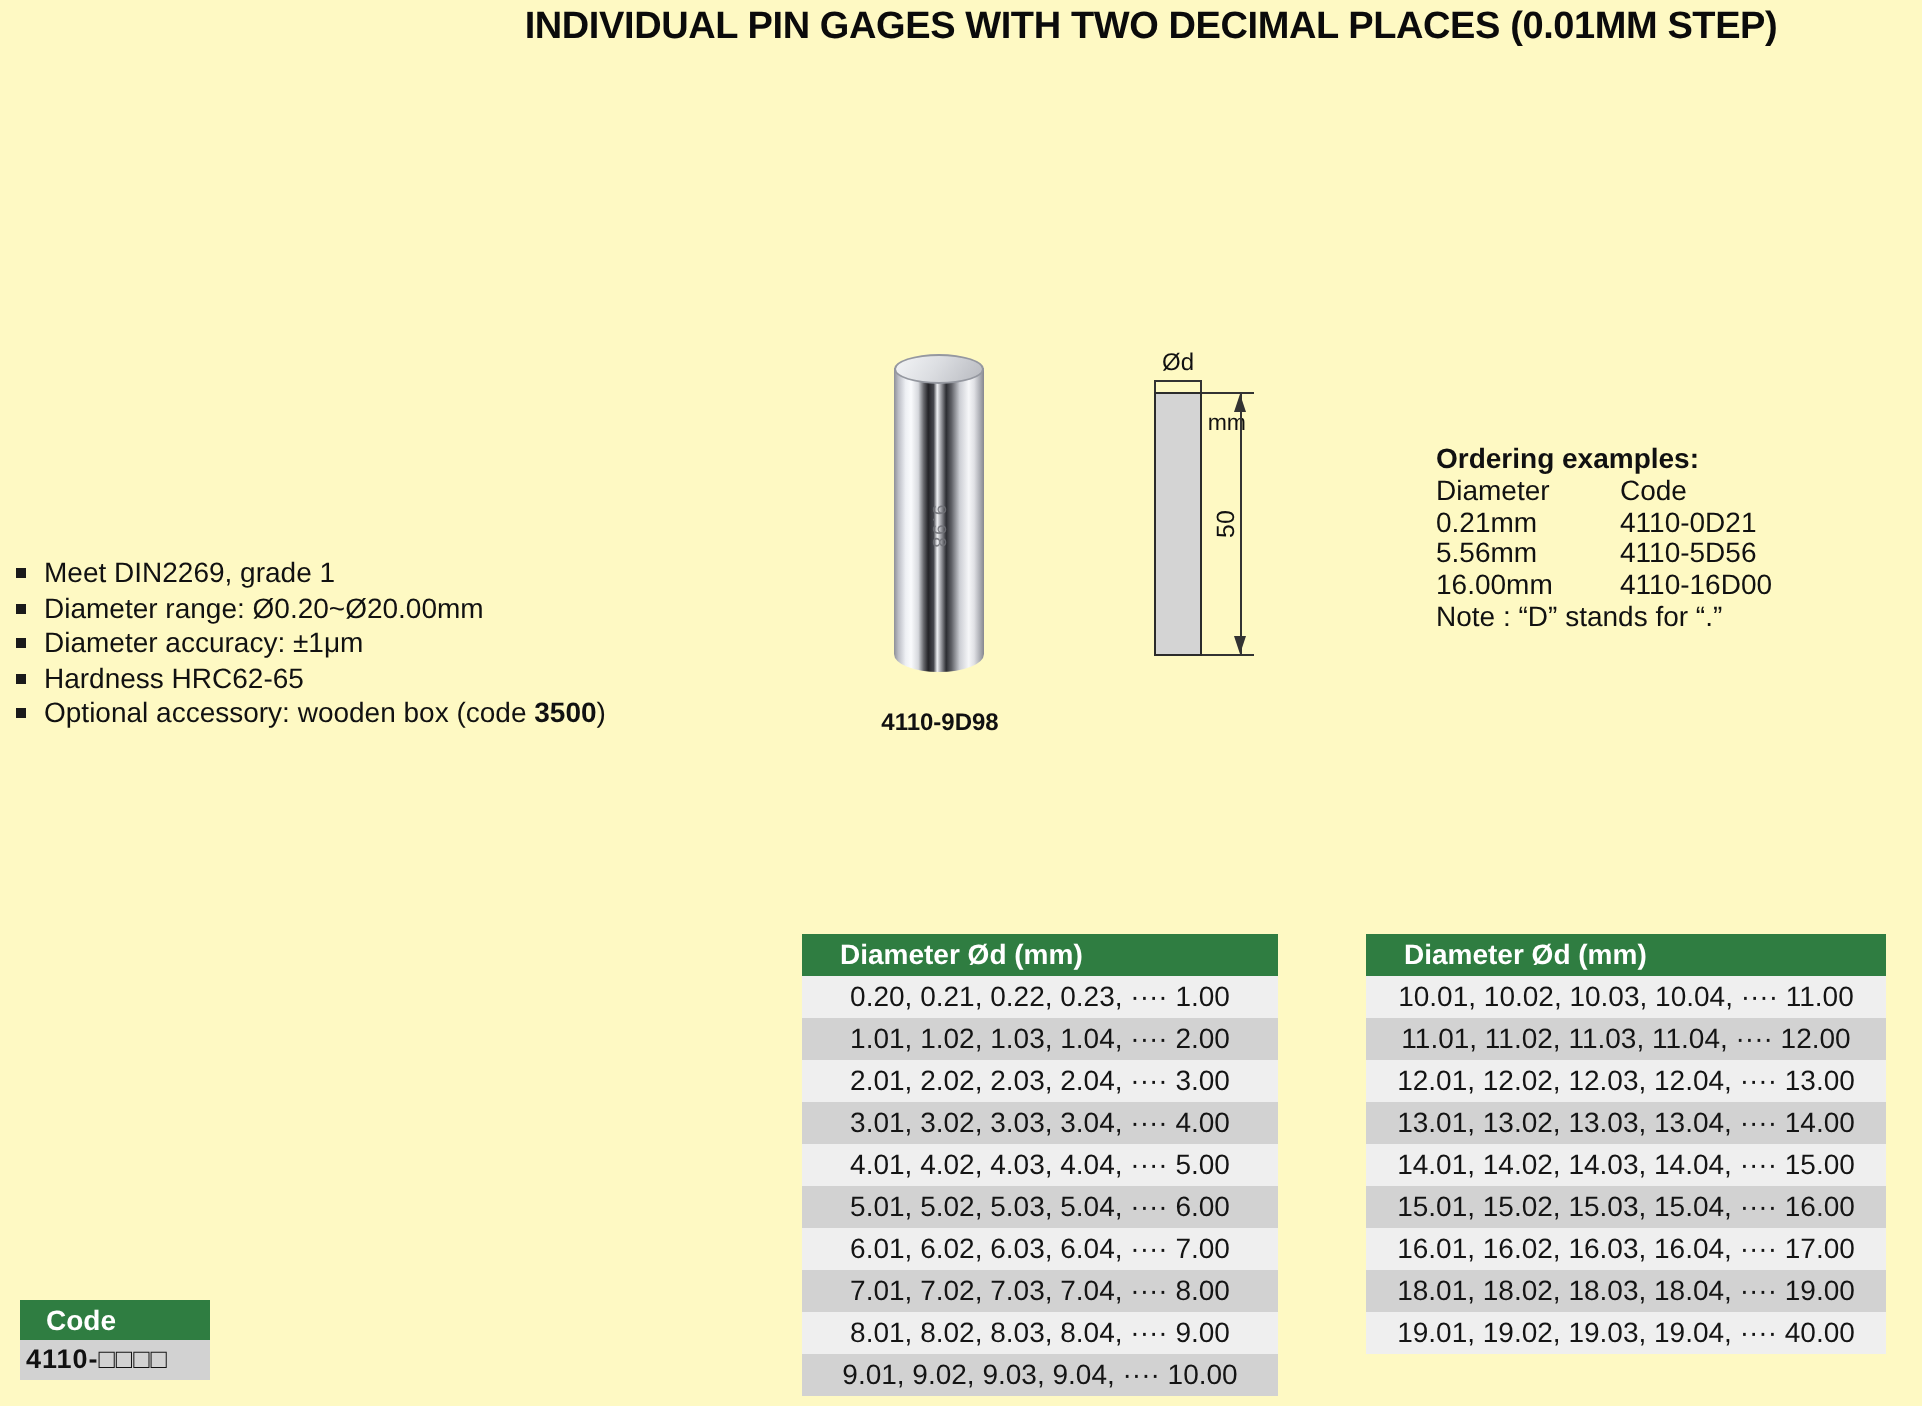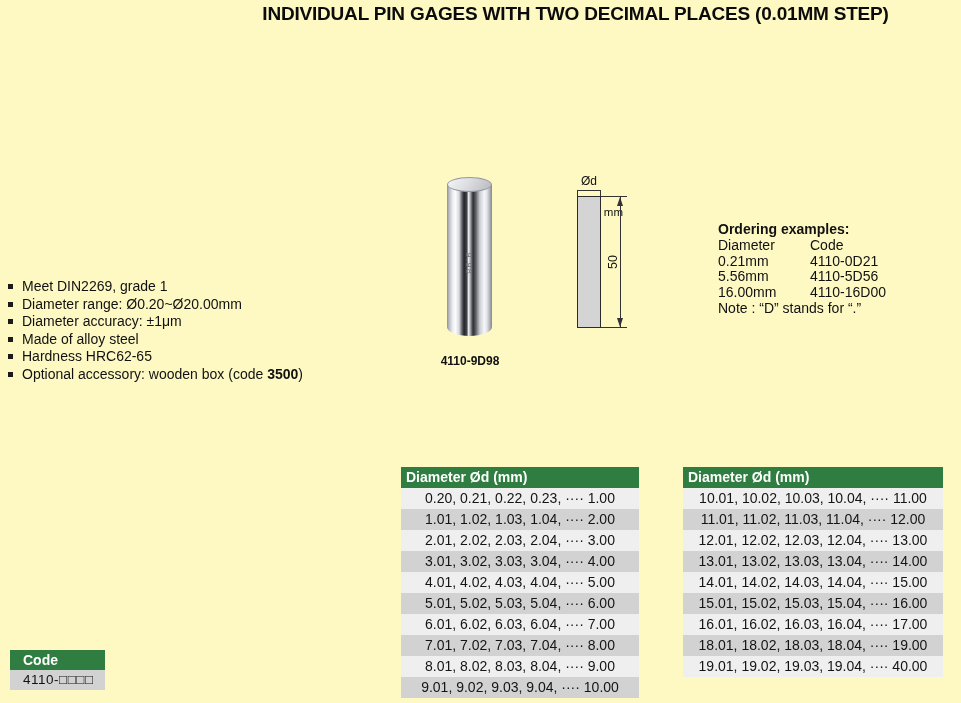--- a/index.html
+++ b/index.html
@@ -62,58 +62,54 @@
   
   .ordering{left:718px;top:222px;width:230px;font-size:14px;line-height:15.8px;}
   .ordering .o-title{font-weight:bold;}
   .o-row{display:flex;}
   .o-col1{width:92px;flex:0 0 92px;}
 
   
   .dtable{top:467px;}
   .dtable .t-header{
     height:21px;line-height:21px;background:var(--green,#2f7d41);
-    color:#fff;font-weight:bold;font-size:14px;padding-left:5px;box-sizing:border-box;
+    color:#fff;font-weight:bold;font-size:14px;padding-left:19px;box-sizing:border-box;
   }
   .dtable .t-row{height:21px;line-height:21px;font-size:14px;text-align:center;color:#141414;}
   .dtable .t-row:nth-child(odd){background:var(--row_dark,#d2d2d2);}
   .dtable .t-row:nth-child(even){background:var(--row_light,#efefef);}
   .table-left{left:401px;width:238px;}
   .table-right{left:683px;width:260px;}
 
   
   .code-box{left:10px;top:650px;width:95px;}
   .code-box .c-header{height:20px;line-height:20px;background:var(--green,#2f7d41);
     color:#fff;font-weight:bold;font-size:14px;padding-left:13px;box-sizing:border-box;}
   .code-box .c-value{height:20px;line-height:20px;background:var(--row_dark,#d2d2d2);
-    font-weight:normal;font-size:13.5px;padding-left:13px;box-sizing:border-box;letter-spacing:.5px;}
+    font-weight:bold;font-size:13.5px;padding-left:3px;box-sizing:border-box;letter-spacing:.5px;}
 </style>
 </head>
 <body>
 
 <div class="page">
 
   <div class="abs title">INDIVIDUAL PIN GAGES WITH TWO DECIMAL PLACES (0.01MM STEP)</div>
 
   <div class="abs features">
     <div class="feature">
       <span class="bullet"></span>
       <span>Meet DIN2269, grade 1</span>
     </div>
     <div class="feature">
       <span class="bullet"></span>
       <span>Diameter range: Ø0.20~Ø20.00mm</span>
     </div>
     <div class="feature">
       <span class="bullet"></span>
       <span>Diameter accuracy: ±1μm</span>
-    </div>
-    <div class="feature">
-      <span class="bullet"></span>
-      <span>Made of alloy steel</span>
     </div>
     <div class="feature">
       <span class="bullet"></span>
       <span>Hardness HRC62-65</span>
     </div>
     <div class="feature">
       <span class="bullet"></span>
       <span><span>Optional accessory: wooden box (code </span><b>3500</b><span>)</span></span>
     </div>
   </div>

